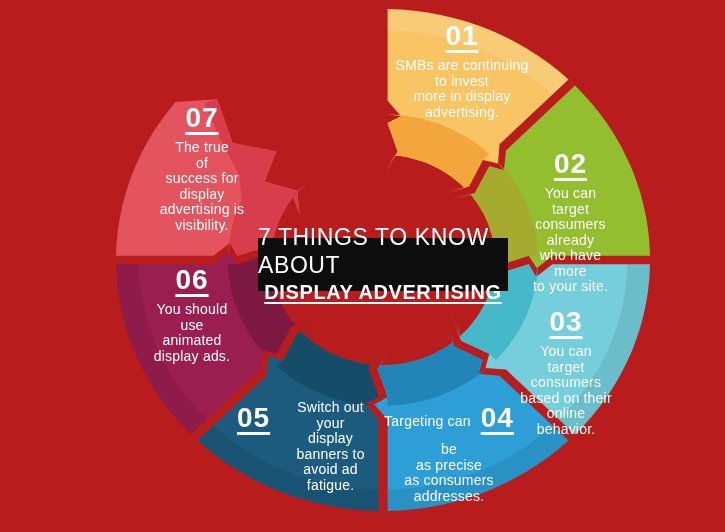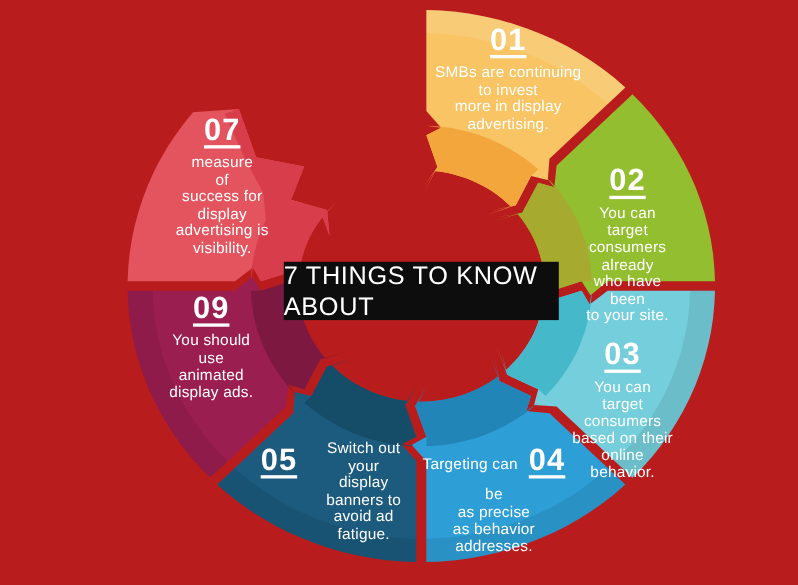--- a/index.html
+++ b/index.html
@@ -53,68 +53,69 @@
           <div class="ln">to invest</div>
           <div class="ln">more in display</div>
           <div class="ln">advertising.</div>
         </div></div>
       <div class="seg-label" style="left: 508px; top: 110px; width: 125px; margin-top: 40px;"><span class="nm">02</span><div>
           <div class="ln">You can</div>
           <div class="ln">target</div>
           <div class="ln">consumers</div>
           <div class="ln">already</div>
           <div class="ln">who have</div>
-          <div class="ln">been</div>
+          <div class="ln">more</div>
           <div class="ln">to your site.</div>
         </div></div>
       <div class="seg-label" style="left: 504px; top: 264px; width: 124px; margin-top: 44px;"><span class="nm">03</span><div>
           <div class="ln">You can</div>
           <div class="ln">target</div>
           <div class="ln">consumers</div>
           <div class="ln">based on their</div>
           <div class="ln">online</div>
           <div class="ln">behavior.</div>
         </div></div>
       <div class="seg-label" style="left: 375px; top: 404px; width: 148px;">
         <div class="rowc">
           <div class="ln">Targeting can</div>
           <span class="nm">04</span>
         </div>
         <div>
           <div class="ln">be</div>
           <div class="ln">as precise</div>
-          <div class="ln">as behavior</div>
+          <div class="ln">as consumers</div>
           <div class="ln">addresses.</div>
         </div>
       </div>
       <div class="seg-label" style="left: 237px; top: 400px; width: 152px;">
         <div class="rowl">
           <span class="nm">05</span>
           <div class="col">
             <div class="ln">Switch out</div>
             <div class="ln">your</div>
             <div class="ln">display</div>
             <div class="ln">banners to</div>
             <div class="ln">avoid ad</div>
             <div class="ln">fatigue.</div>
           </div>
         </div>
       </div>
-      <div class="seg-label" style="left: 118px; top: 266px; width: 148px;"><span class="nm">09</span><div>
+      <div class="seg-label" style="left: 118px; top: 266px; width: 148px;"><span class="nm">06</span><div>
           <div class="ln">You should</div>
           <div class="ln">use</div>
           <div class="ln">animated</div>
           <div class="ln">display ads.</div>
         </div></div>
       <div class="seg-label" style="left: 128px; top: 104px; width: 148px;"><span class="nm">07</span><div>
-          <div class="ln">measure</div>
+          <div class="ln">The true</div>
           <div class="ln">of</div>
           <div class="ln">success for</div>
           <div class="ln">display</div>
           <div class="ln">advertising is</div>
           <div class="ln">visibility.</div>
         </div></div>
     </div>
 
   <div id="title-box" style="background: rgb(13, 13, 13);">
     <div id="title-line1">7 THINGS TO KNOW ABOUT</div>
+    <div id="title-line2">DISPLAY ADVERTISING</div>
   </div>
 </div>
 
 </body></html>

